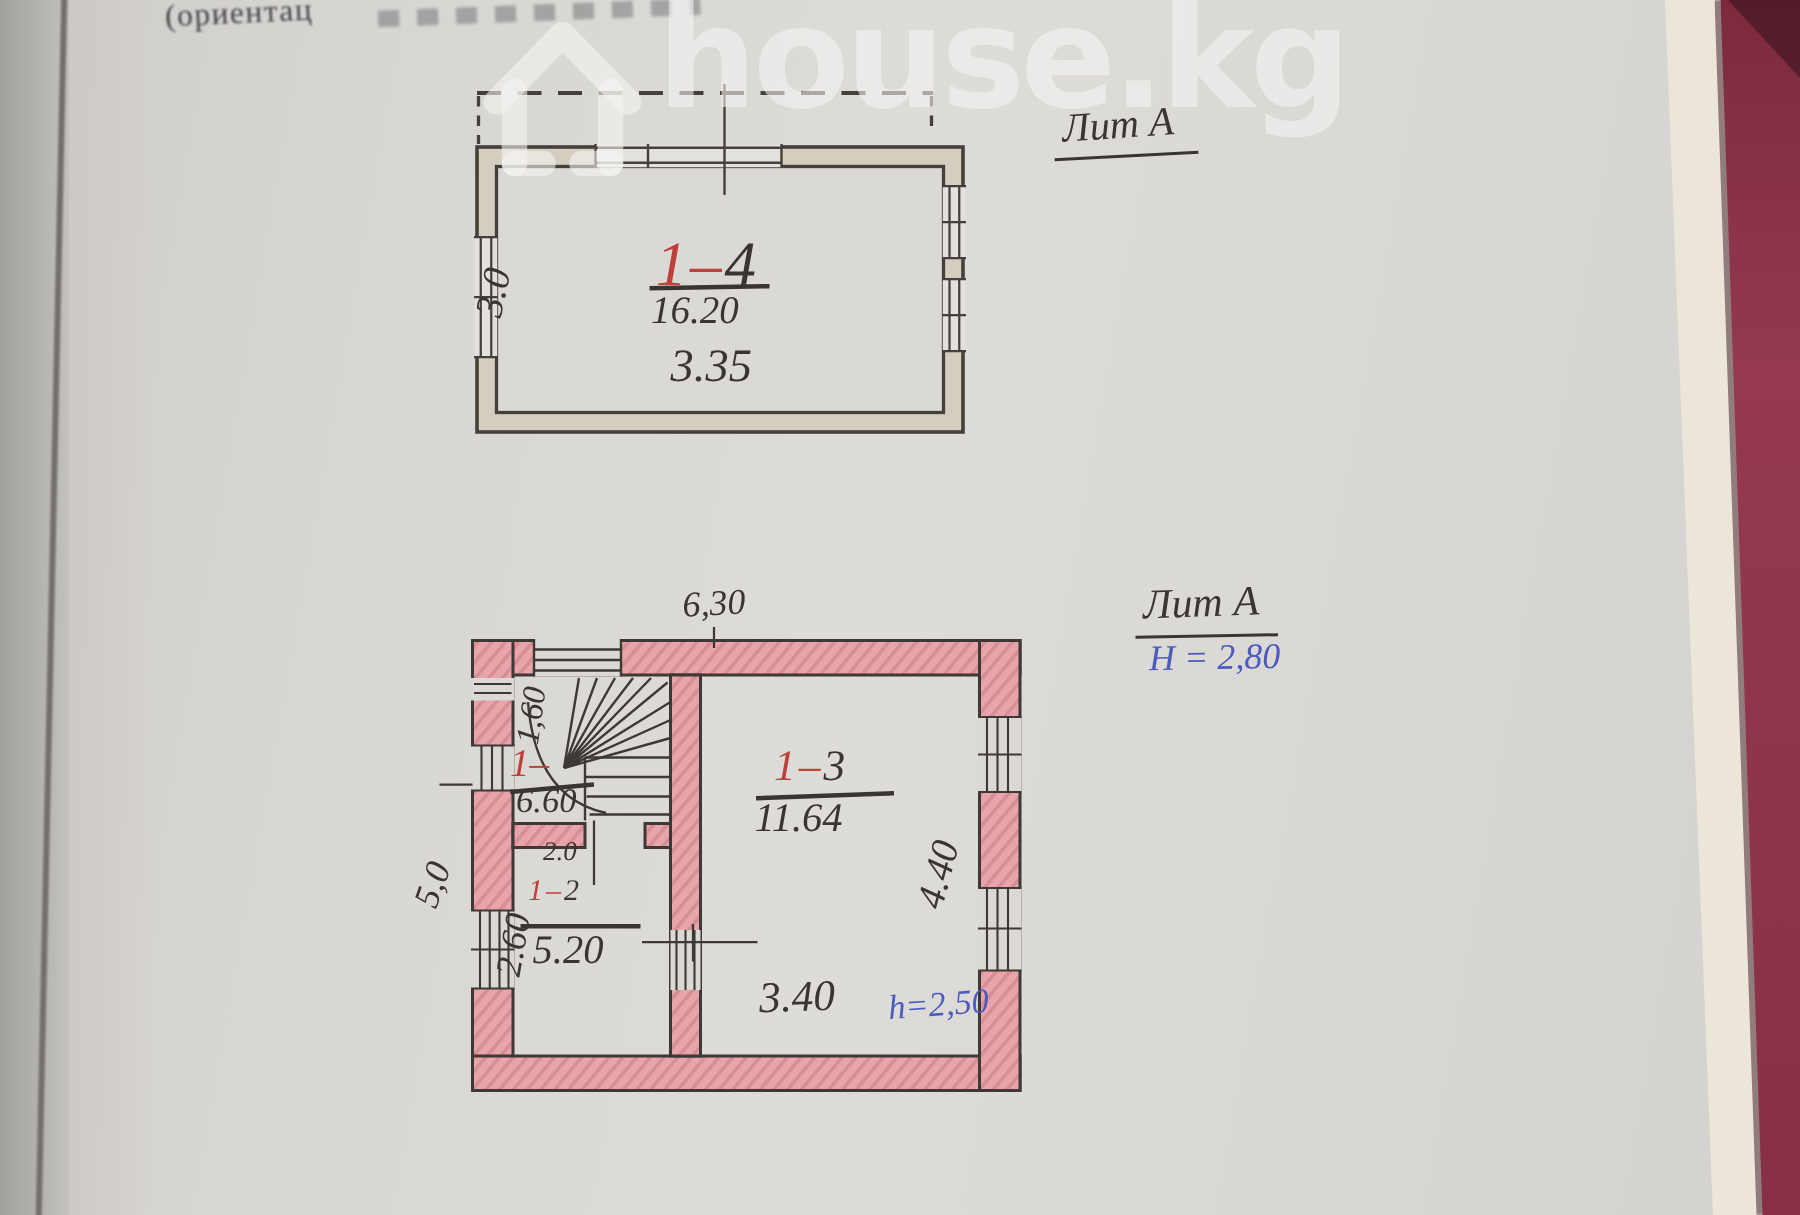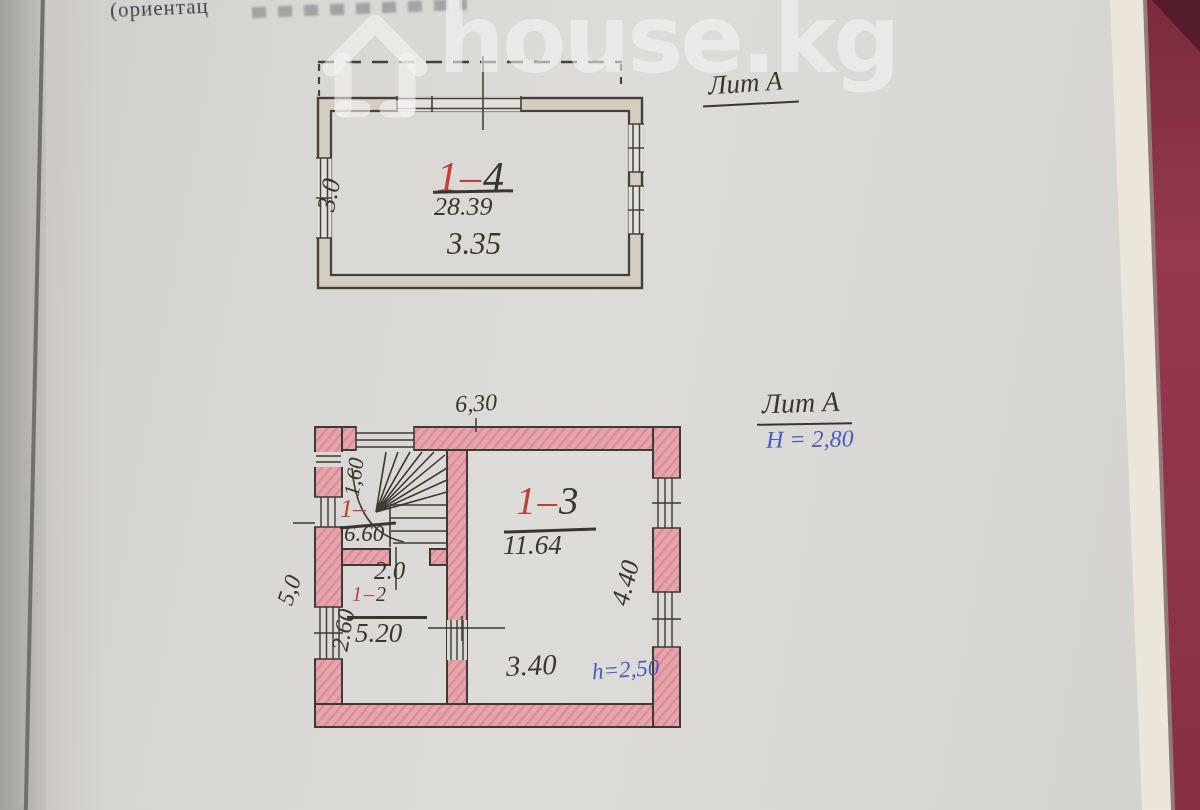--- a/index.html
+++ b/index.html
@@ -84,21 +84,21 @@
       <path d="M628,186 H644 M628,210 H644 M628,234 H644"></path>
     </g>
     <path d="M483,56 V130" stroke="#45403b" stroke-width="1.6" fill="none"></path>
   </svg>
 
   <div class="abs hw" style="left:313px;top:182px;font-size:26px;transform:rotate(-78deg)">3.0</div>
   <div class="abs hw" style="left:437px;top:156px;font-size:42px;letter-spacing:2px">
     <span class="red">1–</span><span>4</span>
   </div>
   <div class="abs uline" style="left:433px;top:190px;width:80px;transform:rotate(-1deg)"></div>
-  <div class="abs hw" style="left:434px;top:194px;font-size:26px">28.39</div>
+  <div class="abs hw" style="left:434px;top:194px;font-size:26px">16.20</div>
   <div class="abs hw" style="left:447px;top:228px;font-size:31px">3.35</div>
   <div class="abs hw" style="left:708px;top:70px;font-size:27px;transform:rotate(-4deg)">Лит А</div>
   <div class="abs uline" style="left:703px;top:103px;width:96px;height:2px;transform:rotate(-3deg)"></div>
 
   <svg class="abs" style="left:250px;top:378px;z-index:4" width="470" height="372" viewBox="250 378 470 372">
     <defs>
       <pattern id="ph" width="7" height="7" patternUnits="userSpaceOnUse" patternTransform="rotate(40)">
         <rect width="7" height="7" fill="#e7a4aa"></rect>
         <line x1="1" y1="0" x2="1" y2="7" stroke="#d78d95" stroke-width="2.6"></line>
       </pattern>
@@ -170,30 +170,30 @@
   <div class="abs hw" style="left:455px;top:391px;font-size:24px;transform:rotate(-3deg)">6,30</div>
   <div class="abs hw" style="left:762px;top:389px;font-size:28px;transform:rotate(-2deg)">Лит А</div>
   <div class="abs uline" style="left:757px;top:423px;width:95px;height:2px;transform:rotate(-1deg)"></div>
   <div class="abs hw blue" style="left:766px;top:427px;font-size:24px;transform:rotate(-1deg)">H = 2,80</div>
 
   <div class="abs hw" style="left:335px;top:466px;font-size:22px;transform:rotate(-82deg)">1,60</div>
   <div class="abs hw red" style="left:340px;top:496px;font-size:26px">1–</div>
   <div class="abs uline" style="left:340px;top:524px;width:56px;transform:rotate(-5deg)"></div>
   <div class="abs hw" style="left:344px;top:522px;font-size:23px">6.60</div>
 
-  <div class="abs hw" style="left:374px;top:558px;font-size:25px">2.0</div>
+  <div class="abs hw" style="left:362px;top:558px;font-size:18px">2.0</div>
   <div class="abs hw" style="left:352px;top:584px;font-size:20px;letter-spacing:2px">
     <span class="red">1–</span><span>2</span>
   </div>
   <div class="abs uline" style="left:347px;top:616px;width:80px"></div>
   <div class="abs hw" style="left:355px;top:620px;font-size:27px">5.20</div>
   <div class="abs hw" style="left:322px;top:618px;font-size:24px;transform:rotate(-80deg)">2.60</div>
   <div class="abs hw" style="left:274px;top:578px;font-size:24px;transform:rotate(-70deg)">5,0</div>
 
-  <div class="abs hw" style="left:516px;top:481px;font-size:39px;letter-spacing:2px">
+  <div class="abs hw" style="left:516px;top:497px;font-size:29px;letter-spacing:2px">
     <span class="red">1–</span><span>3</span>
   </div>
   <div class="abs uline" style="left:504px;top:529px;width:92px;transform:rotate(-2deg)"></div>
   <div class="abs hw" style="left:503px;top:532px;font-size:27px">11.64</div>
   <div class="abs hw" style="left:603px;top:570px;font-size:26px;transform:rotate(-75deg)">4.40</div>
   <div class="abs hw" style="left:506px;top:651px;font-size:29px;transform:rotate(-2deg)">3.40</div>
   <div class="abs hw blue" style="left:592px;top:658px;font-size:23px;transform:rotate(-4deg)">h=2,50</div>
 
   <div class="abs" id="watermark">
     <svg class="abs" style="left:18px;top:6px" width="115" height="112" viewBox="0 0 115 112">

